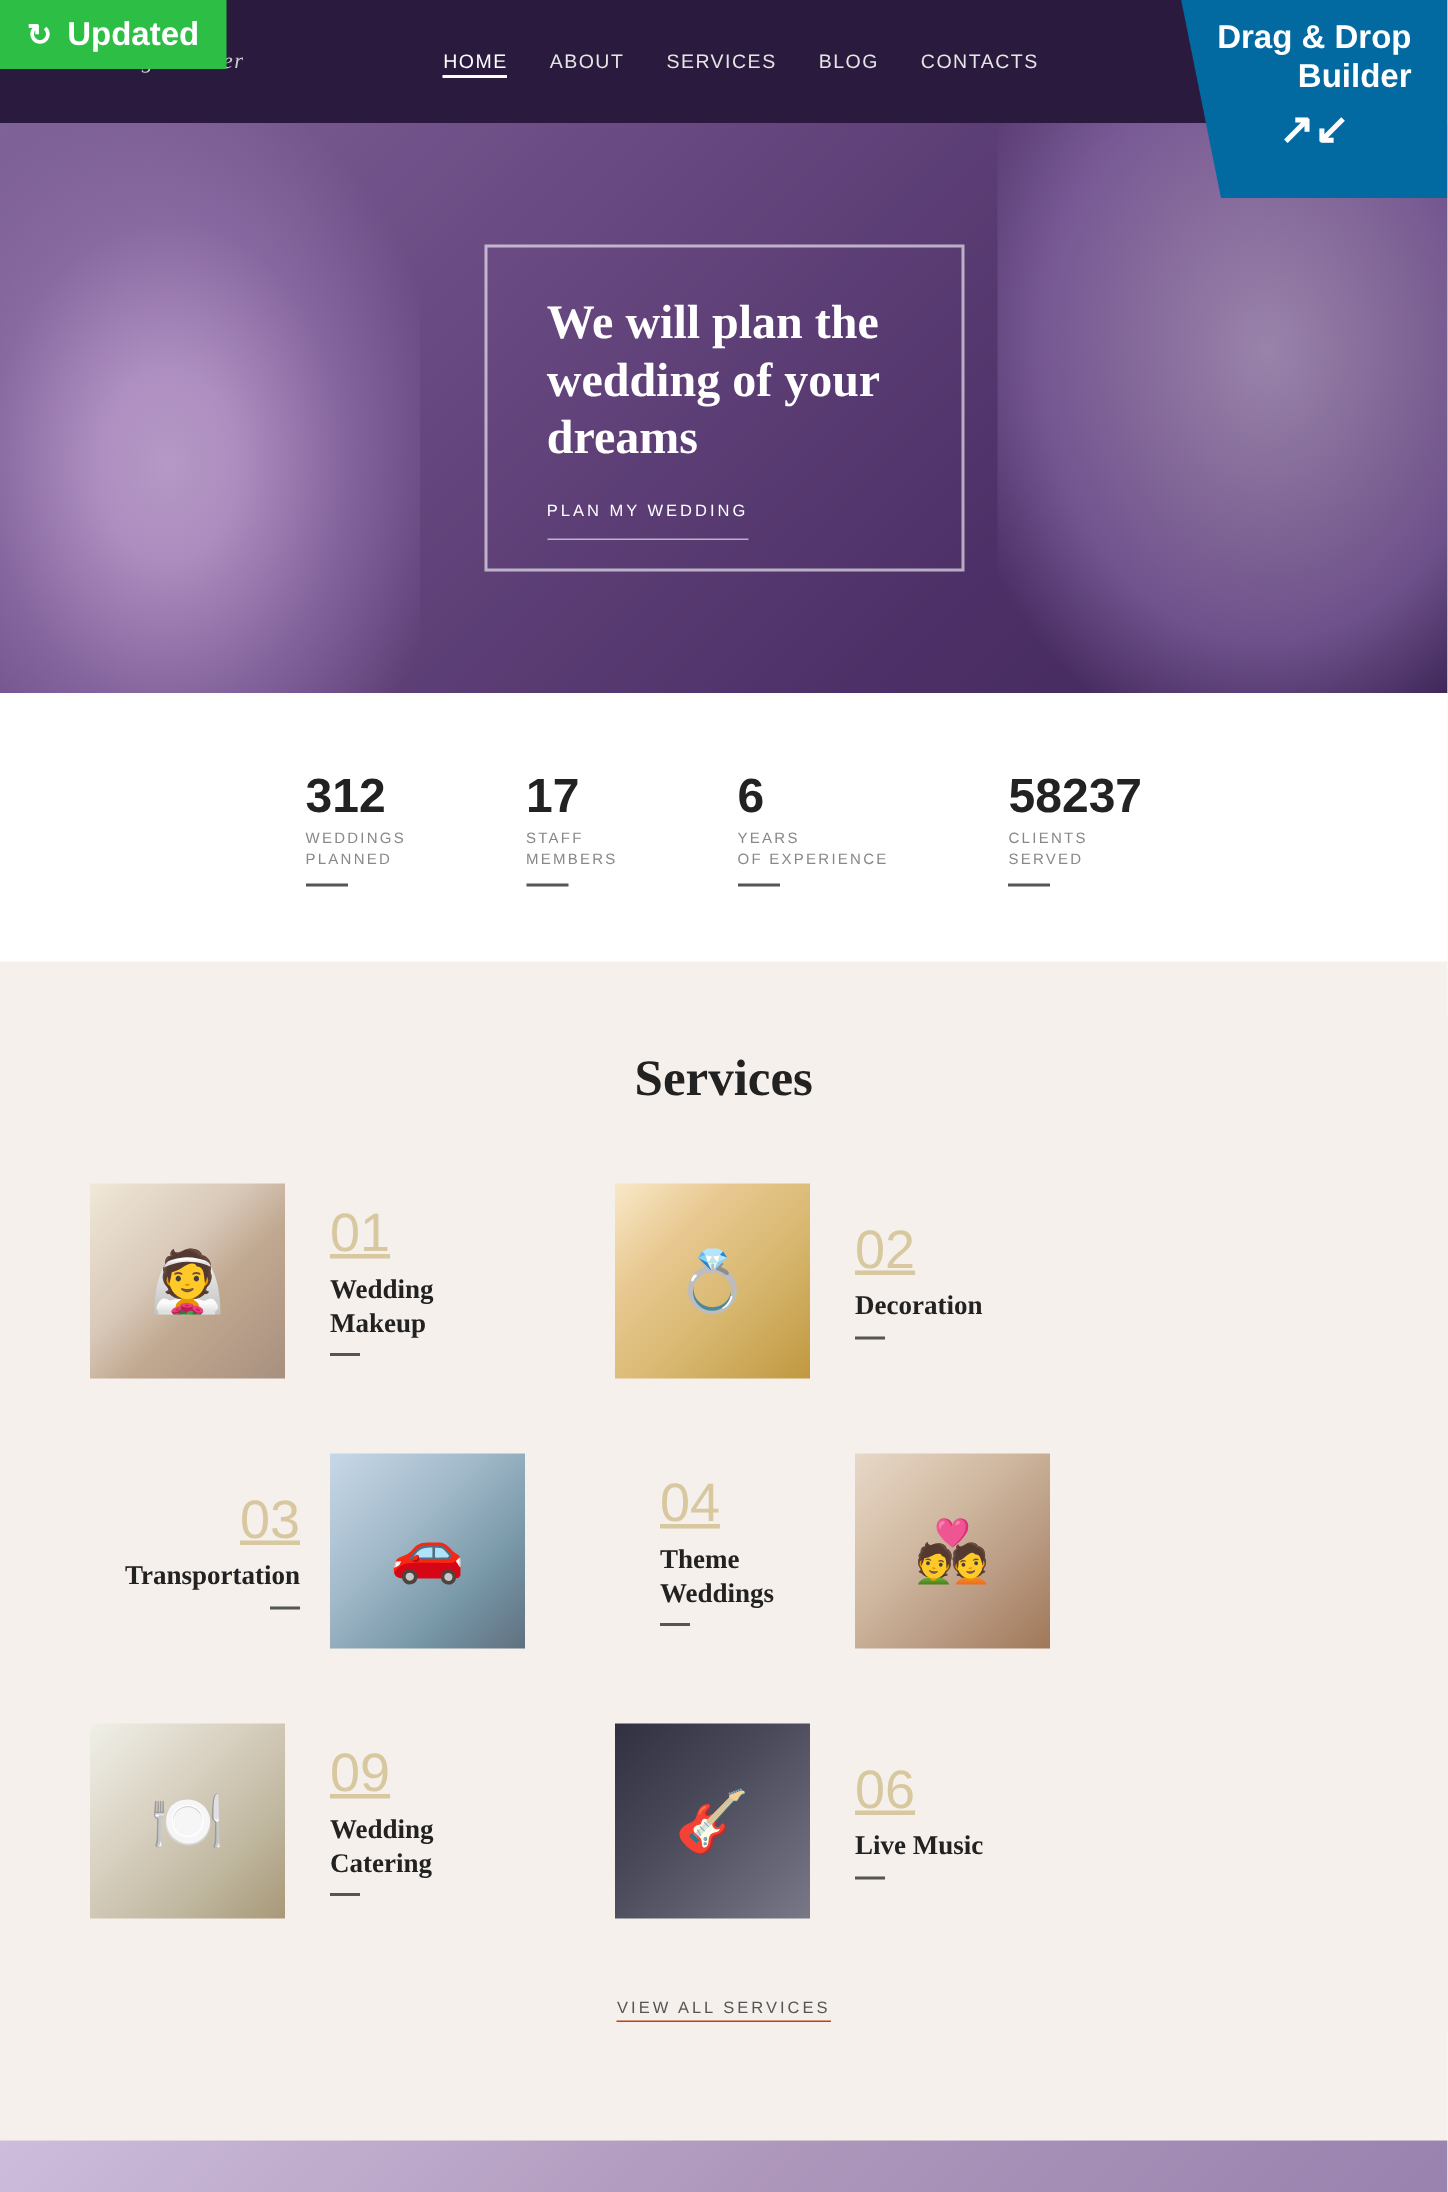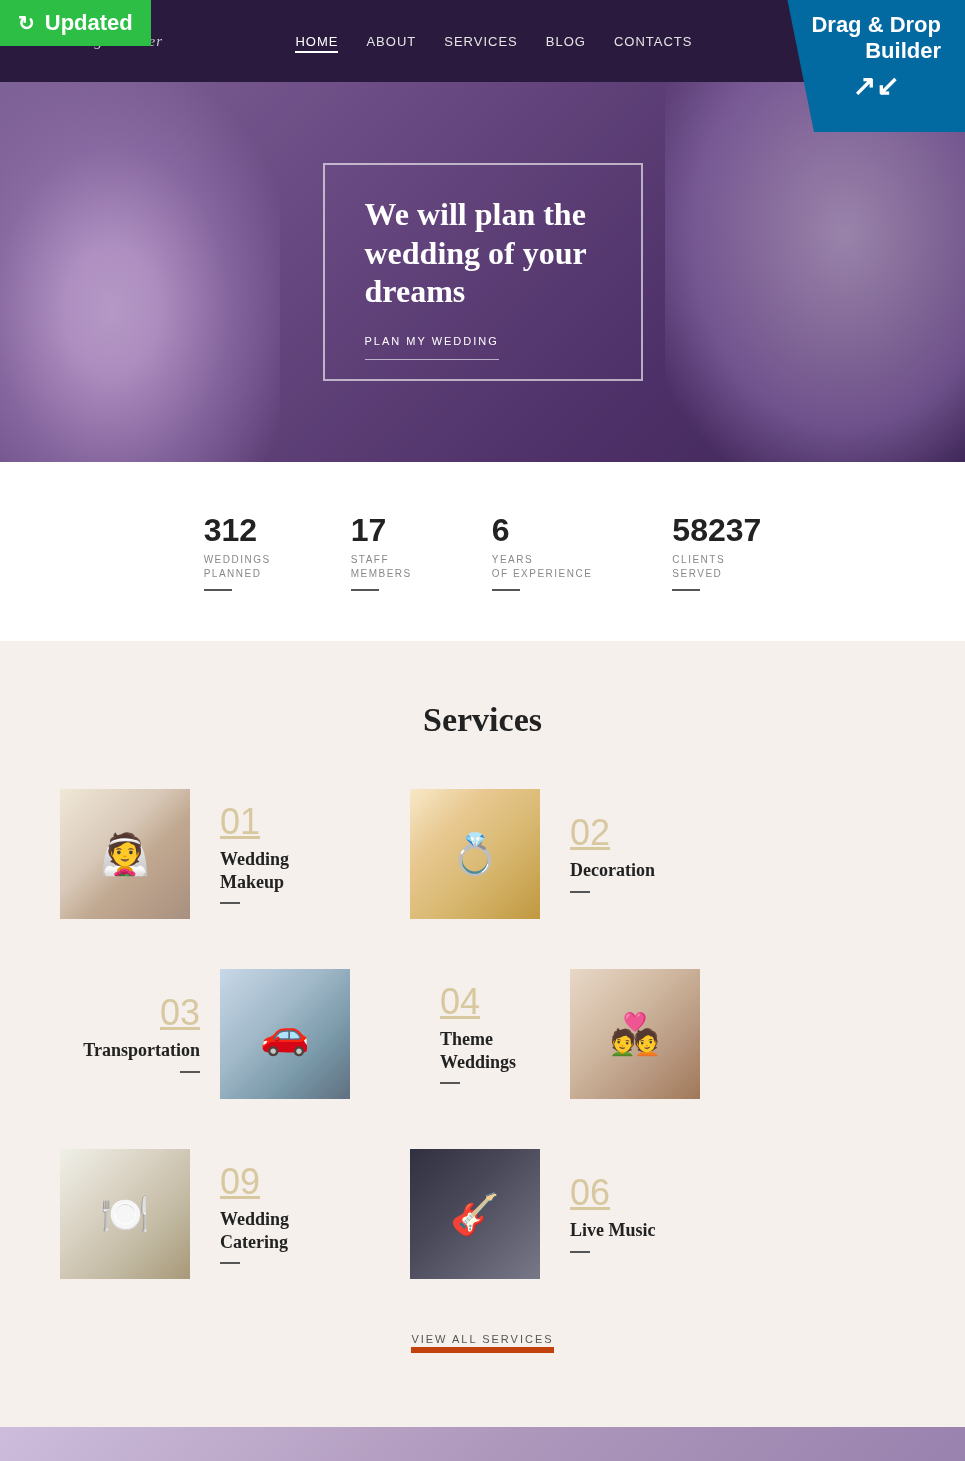--- a/index.html
+++ b/index.html
@@ -315,21 +315,21 @@
       text-align: center;
       padding: 20px 0 40px;
     }
     .view-all-link {
       font-family: Arial, sans-serif;
       font-size: 11px;
       letter-spacing: 2px;
       text-transform: uppercase;
       color: #555;
       text-decoration: none;
-      border-bottom: 6px solid #c2410c;
+      border-bottom: 1px solid #c2410c;
       padding-bottom: 2px;
     }
 
     
     .footer-preview {
       height: 80px;
       background: linear-gradient(135deg, #b8a0cc 0%, #8b6b9e 50%, #6a4a8a 100%);
       opacity: 0.7;
     }
   </style>

